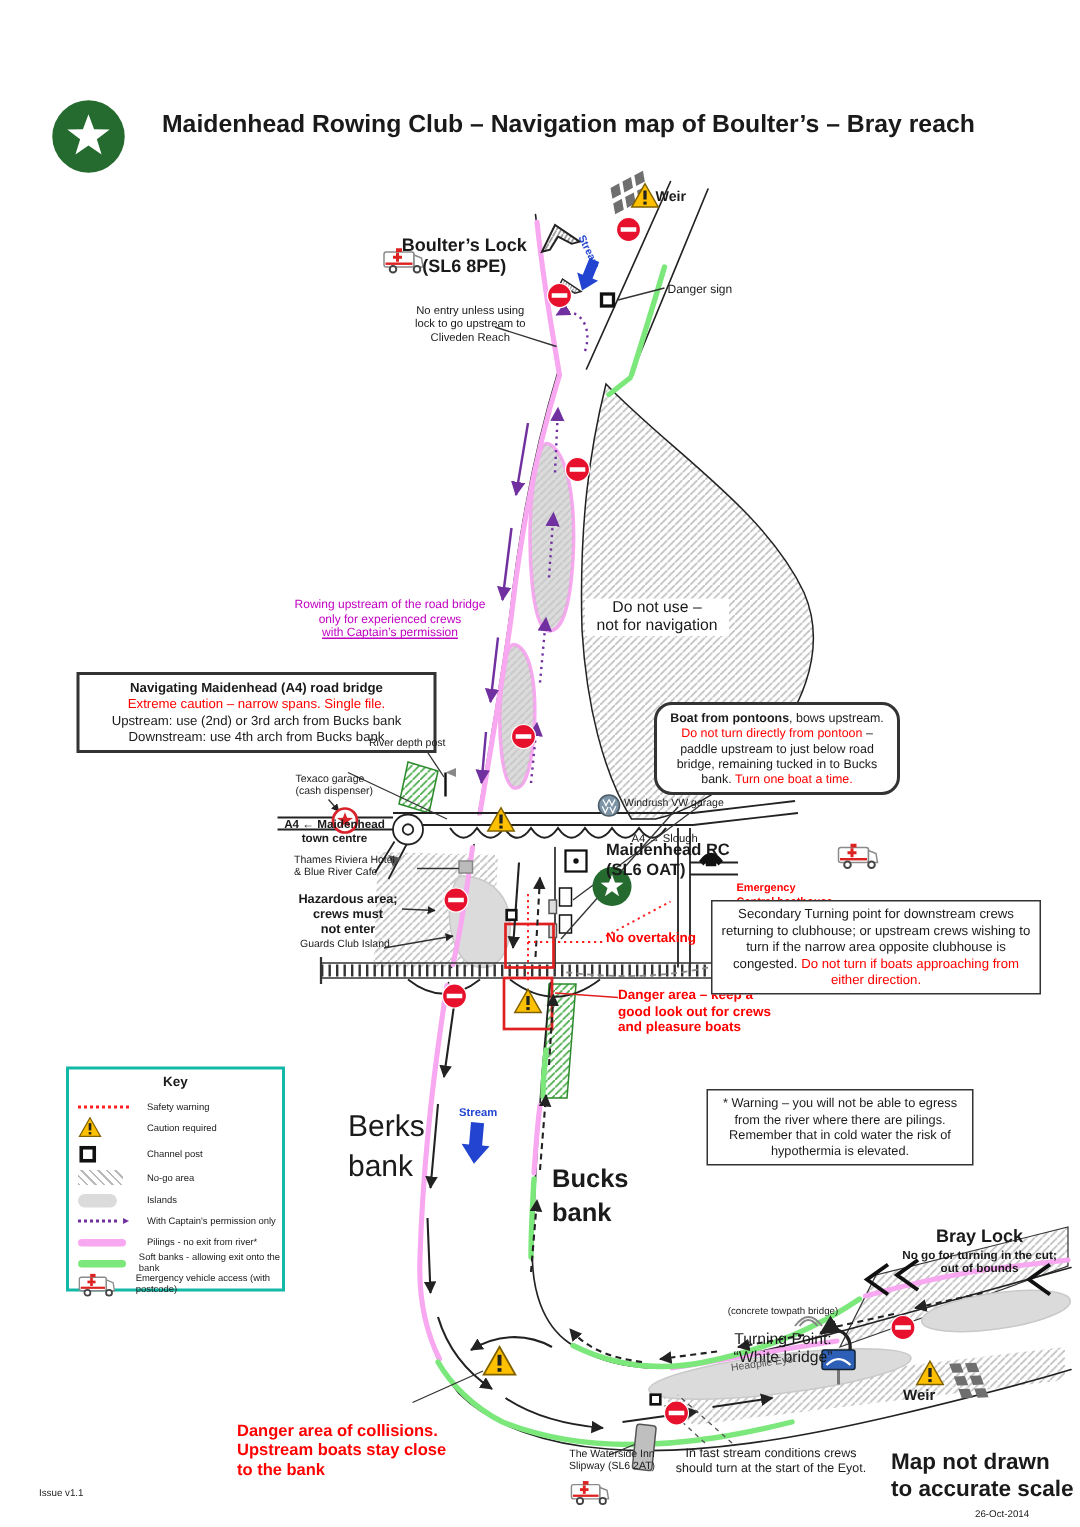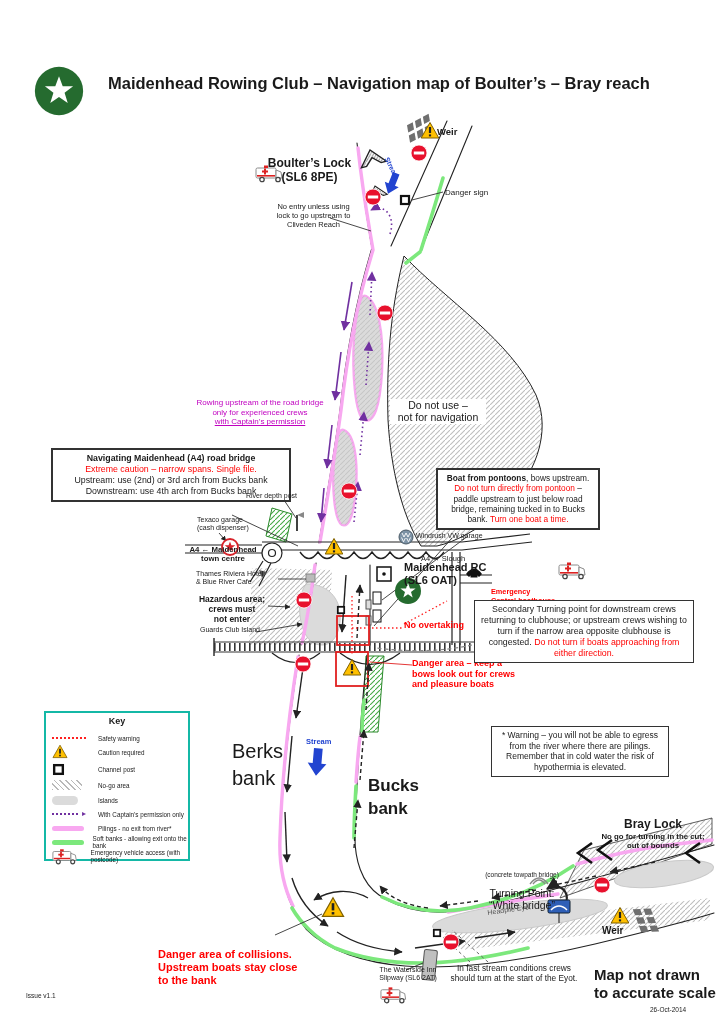--- a/index.html
+++ b/index.html
@@ -315,21 +315,21 @@
 not for navigation</div>
 
   <div class="box c" style="left:51px;top:448px;width:228px;font-size:8.8px;">
     <div class="b">Navigating Maidenhead (A4) road bridge</div>
     <div class="red">Extreme caution – narrow spans. Single file.</div>
     <div>Upstream: use (2nd) or 3rd arch from Bucks bank</div>
     <div>Downstream: use 4th arch from Bucks bank</div>
   </div>
   <div class="lbl" style="left:246px;top:492px;font-size:7px;">River depth post</div>
 
-  <div class="box c" style="left:436px;top:468px;width:152px;font-size:8.3px;">
+  <div class="box c" style="left:436px;top:468px;width:152px;font-size:8.3px;border-radius:12px;">
     <span class="b">Boat from pontoons</span><span>, bows upstream. </span><span class="red">Do not turn directly from pontoon</span><span> – paddle upstream to just below road bridge, remaining tucked in to Bucks bank. </span><span class="red">Turn one boat a time.</span>
   </div>
 
   <div class="lbl" style="left:197px;top:516px;width:64px;font-size:7px;">Texaco garage
 (cash dispenser)</div>
   <div class="lbl b c" style="left:183px;top:545px;width:80px;font-size:7.8px;">A4 ←  Maidenhead
 town centre</div>
   <div class="lbl" style="left:196px;top:570px;width:84px;font-size:7px;">Thames Riviera Hotel
 &amp; Blue River Cafe</div>
   <div class="lbl" style="left:416px;top:532px;font-size:7px;">Windrush VW garage</div>
@@ -338,21 +338,21 @@
 (SL6 OAT)</div>
   <div class="lbl b red" style="left:491px;top:588px;width:72px;font-size:7.3px;">Emergency
 Central boathouse bay
 01628 622664</div>
   <div class="lbl b c" style="left:196px;top:594px;width:72px;font-size:8.5px;">Hazardous area;
 crews must
 not enter</div>
   <div class="lbl" style="left:200px;top:626px;font-size:7px;">Guards Club Island</div>
   <div class="lbl b red" style="left:404px;top:620px;font-size:9px;">No overtaking</div>
   <div class="lbl b red" style="left:412px;top:658px;width:112px;font-size:9px;">Danger area – keep a
-bows look out for crews
+good look out for crews
 and pleasure boats</div>
 
   <div class="box c" style="left:474px;top:600px;width:210px;font-size:8.8px;border-width:1.5px;">
     <span>Secondary Turning point for downstream crews returning to clubhouse; or upstream crews wishing to turn if  the narrow area opposite clubhouse is congested. </span><span class="red">Do not turn if boats approaching from either direction.</span>
   </div>
 
   <div class="lbl" style="left:232px;top:738px;font-size:20px;line-height:1.35;">Berks
 bank</div>
   <div class="lbl b blue" style="left:306px;top:738px;font-size:7.5px;">Stream</div>
   <div class="lbl" style="left:368px;top:775px;font-size:17px;line-height:1.35;font-weight:bold;">Bucks
@@ -417,21 +417,21 @@
     <div class="krow" style="top:136px;">
       <span class="ksym">
           <svg width="27" height="18" viewBox="0 0 30 20">
             <use href="#sym-amb" x="0" y="0" width="30" height="20"></use>
           </svg>
         </span>
       <span class="klab">Emergency vehicle access (with postcode)</span>
       </div>
   </div>
 
-  <div class="box c" style="left:471px;top:726px;width:168px;font-size:8.5px;border-width:1.5px;margin-left:20px;">* Warning – you will not be able to egress from the river where there are pilings. Remember that in cold water the risk of hypothermia is elevated.</div>
+  <div class="box c" style="left:471px;top:726px;width:168px;font-size:8.5px;border-width:1.5px;">* Warning – you will not be able to egress from the river where there are pilings. Remember that in cold water the risk of hypothermia is elevated.</div>
 
   <div class="lbl b c" style="left:592px;top:817px;width:122px;font-size:12px;">Bray Lock</div>
   <div class="lbl b c" style="left:592px;top:832px;width:122px;font-size:7.8px;">No go for turning in the cut;
 out of bounds</div>
   <div class="lbl c" style="left:478px;top:839px;width:88px;font-size:10.5px;margin-top:48px;">Turning Point:
 “White bridge”</div>
   <div class="lbl c" style="left:478px;top:871px;width:88px;font-size:6.5px;">(concrete towpath bridge)</div>
   <div class="lbl rot" style="left:487px;top:909px;font-size:7px;transform:rotate(-8deg);color:#555;">Headpile Eyot</div>
   <div class="lbl b" style="left:602px;top:925px;font-size:10px;">Weir</div>
   <div class="lbl b red" style="left:158px;top:920px;width:170px;font-size:11px;margin-top:28px;">Danger area of collisions.

